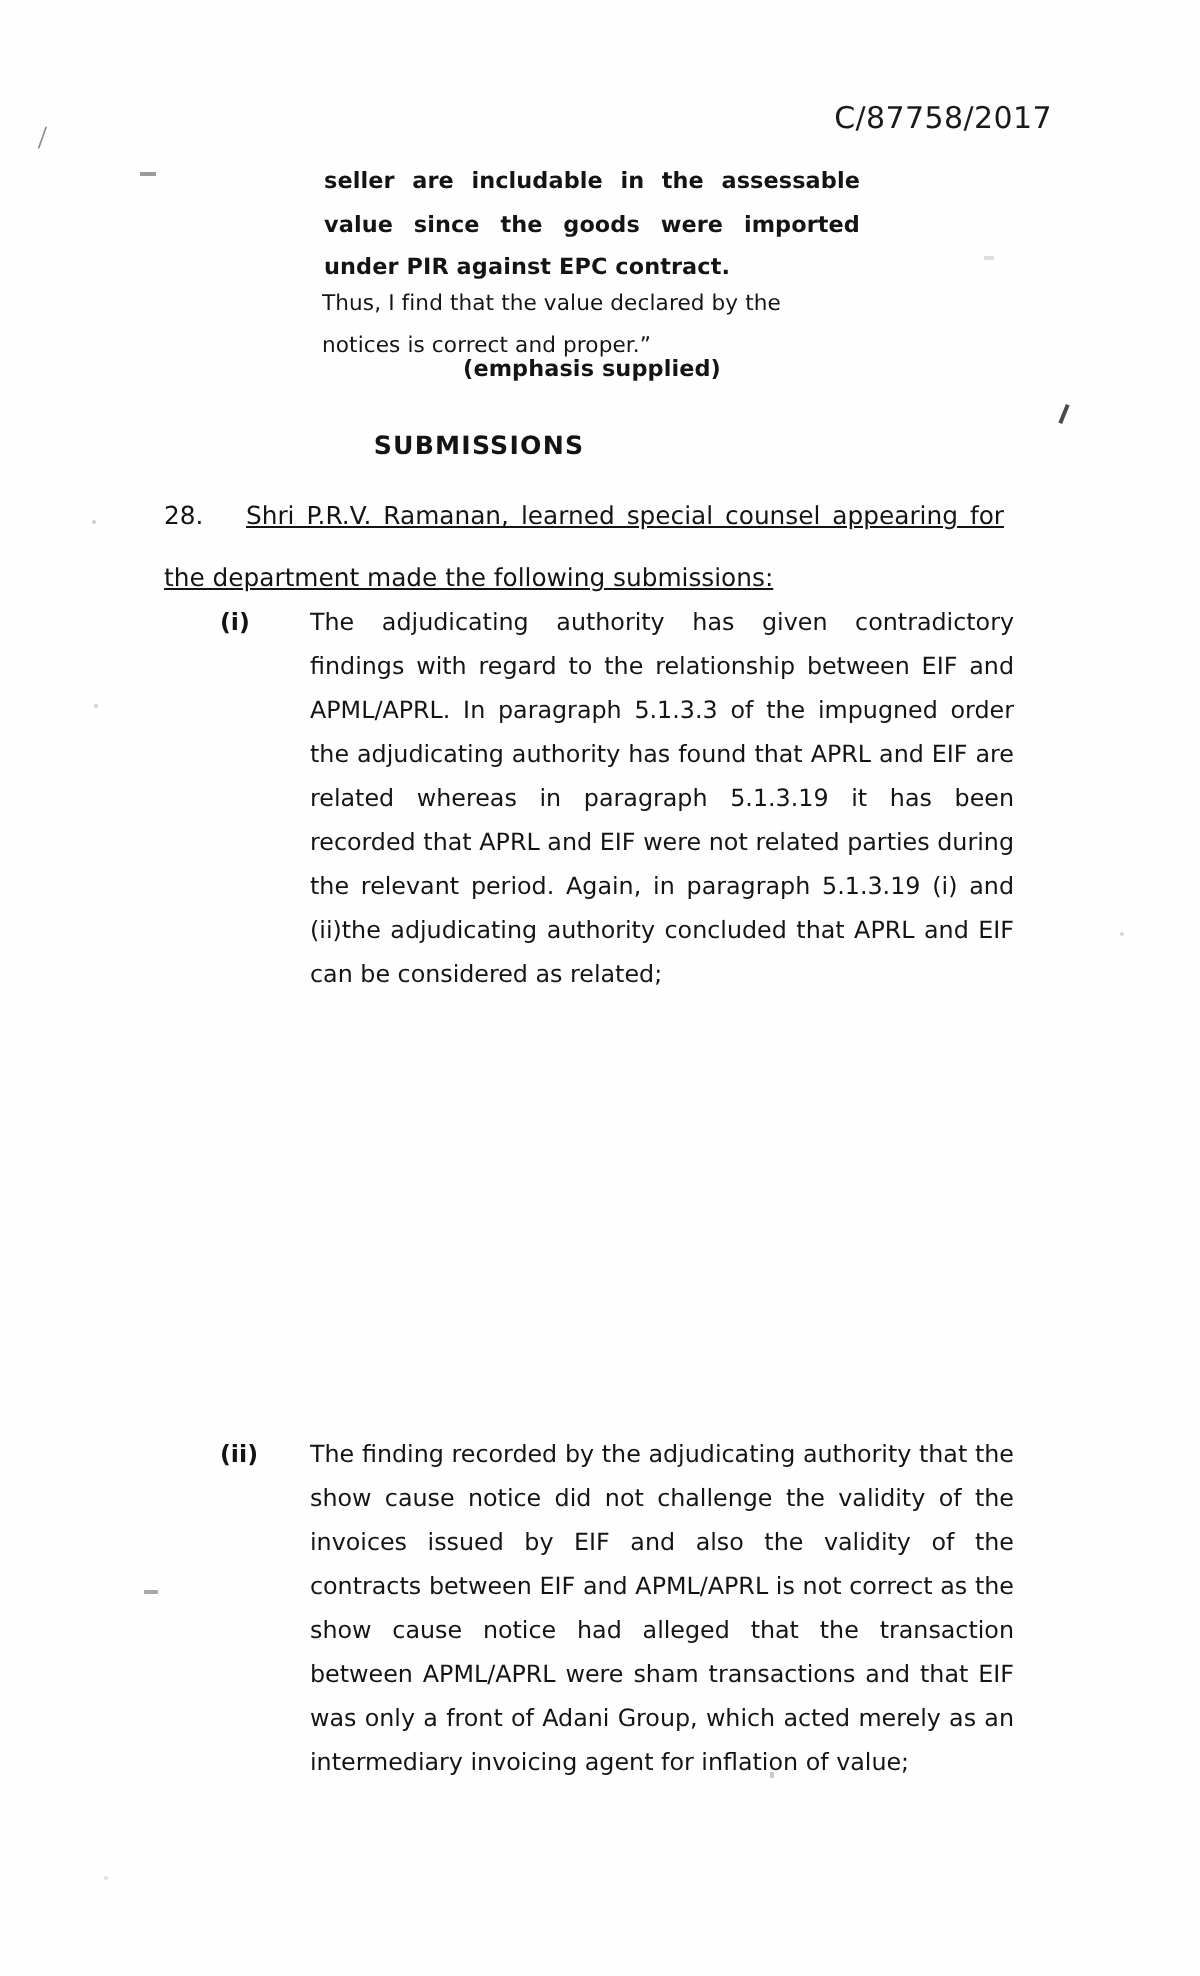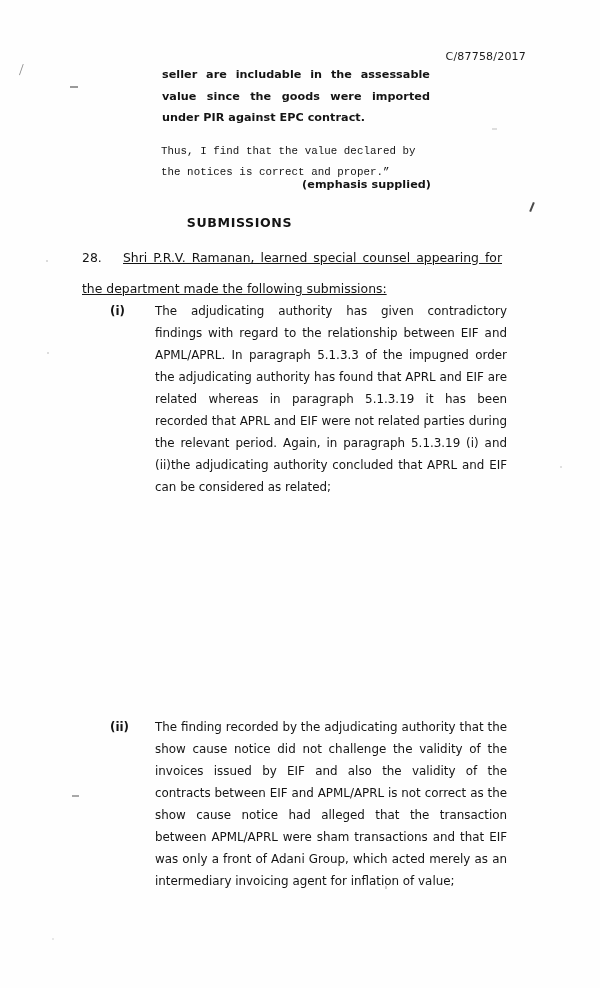--- a/index.html
+++ b/index.html
@@ -32,21 +32,21 @@
     text-align: right;
     font-size: 10px;
     color: #1a1a1a;
     letter-spacing: 0.2px;
     padding-left: 28px;
   }
   .case-number {
     position: absolute;
     top: 50px;
     right: 74px;
-    font-size: 11px;
+    font-size: 15px;
     color: #1a1a1a;
     letter-spacing: 0.2px;
   }
 
   
   .artifact {
     position: absolute;
     pointer-events: none;
   }
   .artifact-scribble {
@@ -90,50 +90,49 @@
     top: 128px;
     left: 492px;
     width: 5px;
     height: 1.5px;
     background: #dedede;
   }
 
   
   .quote-bold {
     position: absolute;
-    top: 64px;
+    top: 80px;
     left: 162px;
     width: 268px;
     font-size: 11.2px;
     font-weight: bold;
     line-height: 21.5px;
     text-align: justify;
     text-align-last: left;
     letter-spacing: 0.05px;
   }
 
   
   .quote-normal {
     position: absolute;
     top: 141px;
     left: 161px;
     width: 262px;
     font-size: 10.8px;
     line-height: 21px;
     text-align: left;
     letter-spacing: 0.05px;
-    font-family: Liberation Mono, monospace;
   }
 
   .emphasis-line {
     position: absolute;
     top: 178px;
     left: 161px;
     width: 270px;
-    text-align: right;
+    text-align: center;
     font-size: 11.2px;
     font-weight: bold;
     letter-spacing: 0.05px;
   }
 
   
   .section-heading {
     position: absolute;
     top: 215px;
     left: 0;

